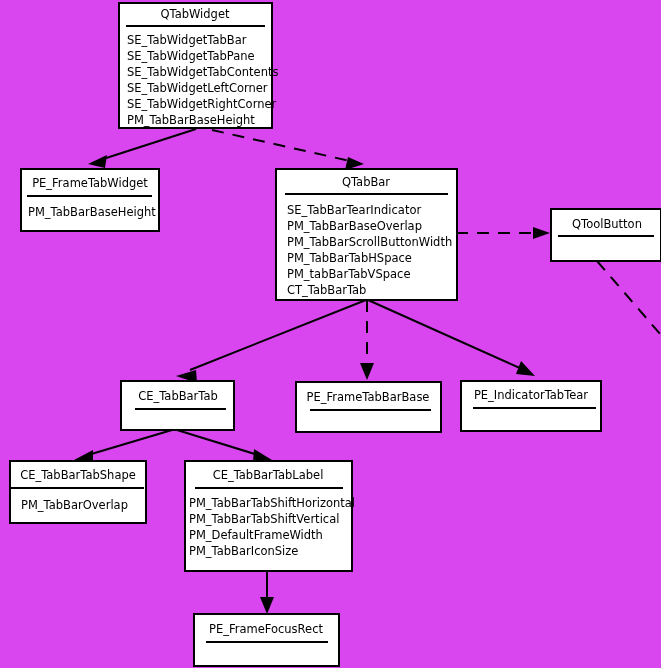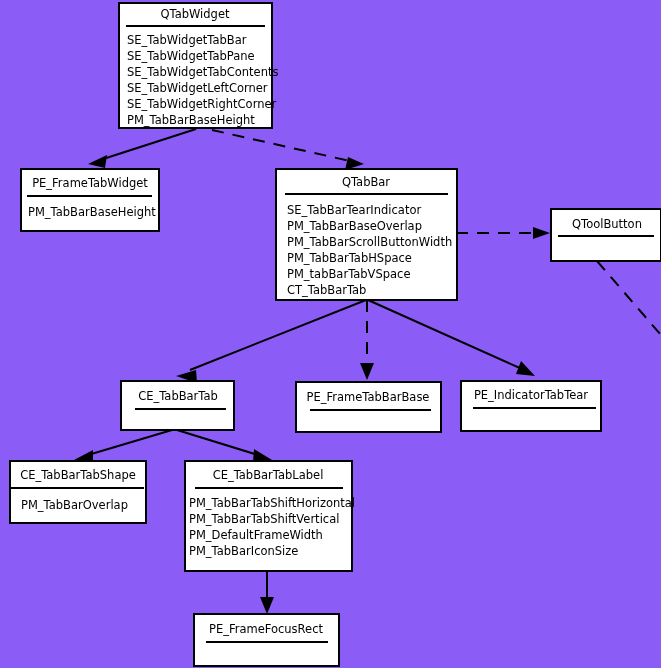--- a/index.html
+++ b/index.html
@@ -10,21 +10,21 @@
   body {
     width: 661px;
     height: 668px;
     font-family: "DejaVu Sans", sans-serif;
     overflow: hidden;
   }
   #diagram-root {
     position: relative;
     width: 661px;
     height: 668px;
-    background: #8b5cf6;
+    background: #d946ef;
   }
   svg#uml-canvas {
     display: block;
     width: 661px;
     height: 668px;
   }
   .uml-box-rect {
     fill: #ffffff;
     stroke: #000000;
     stroke-width: 2;

